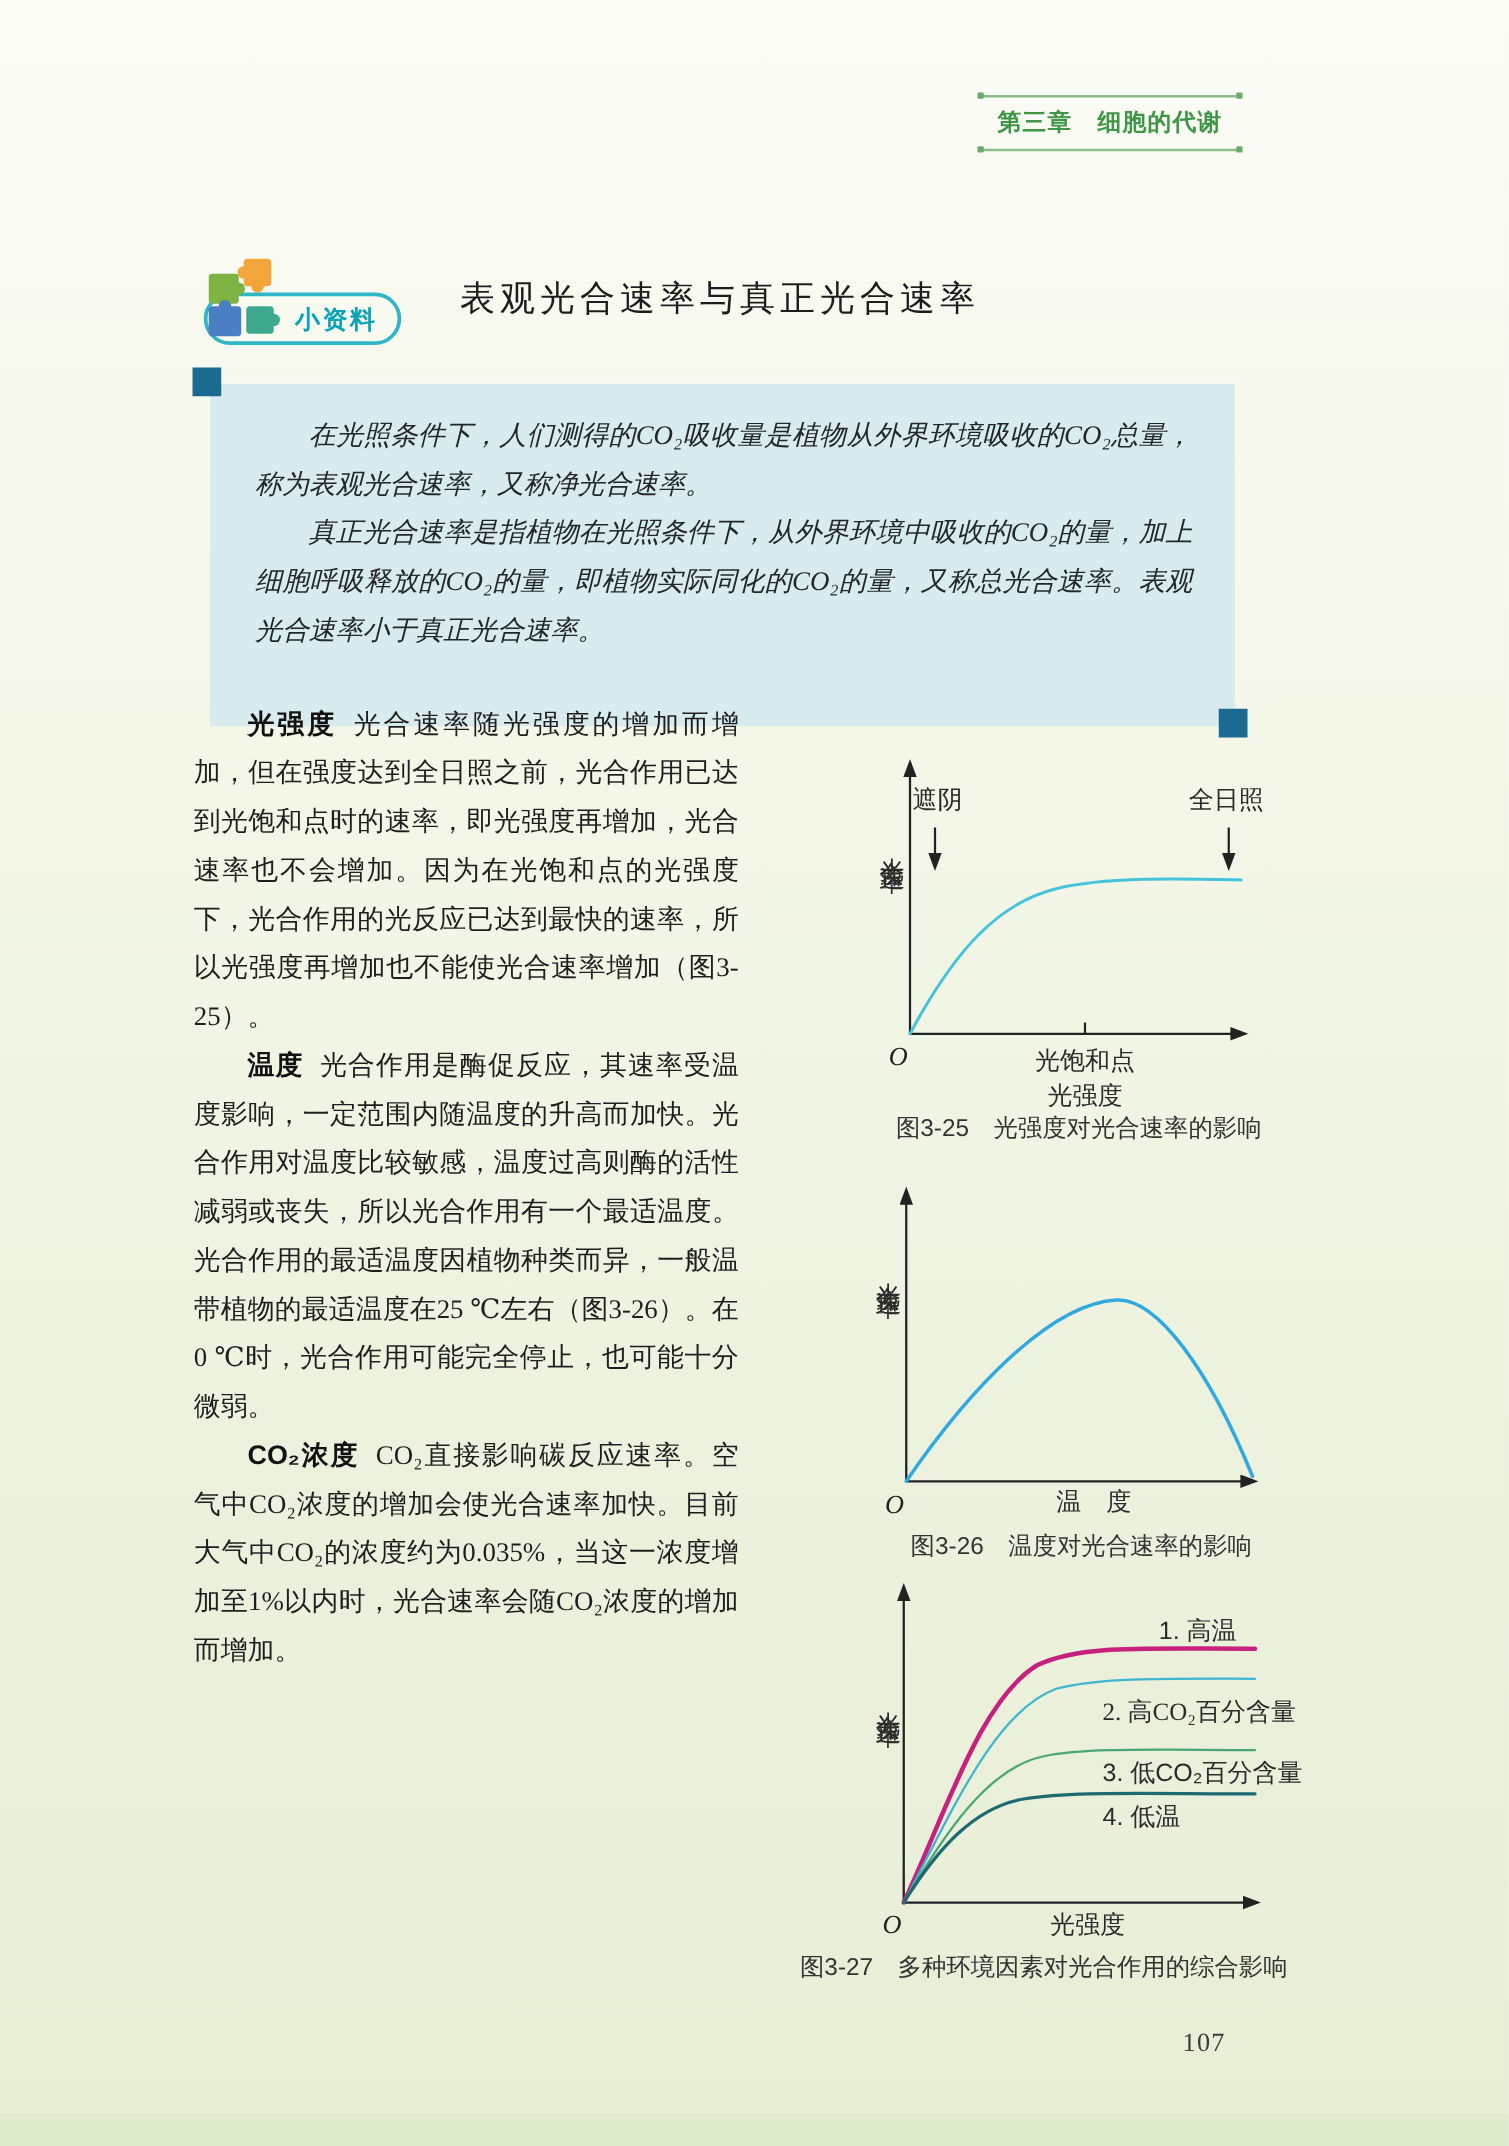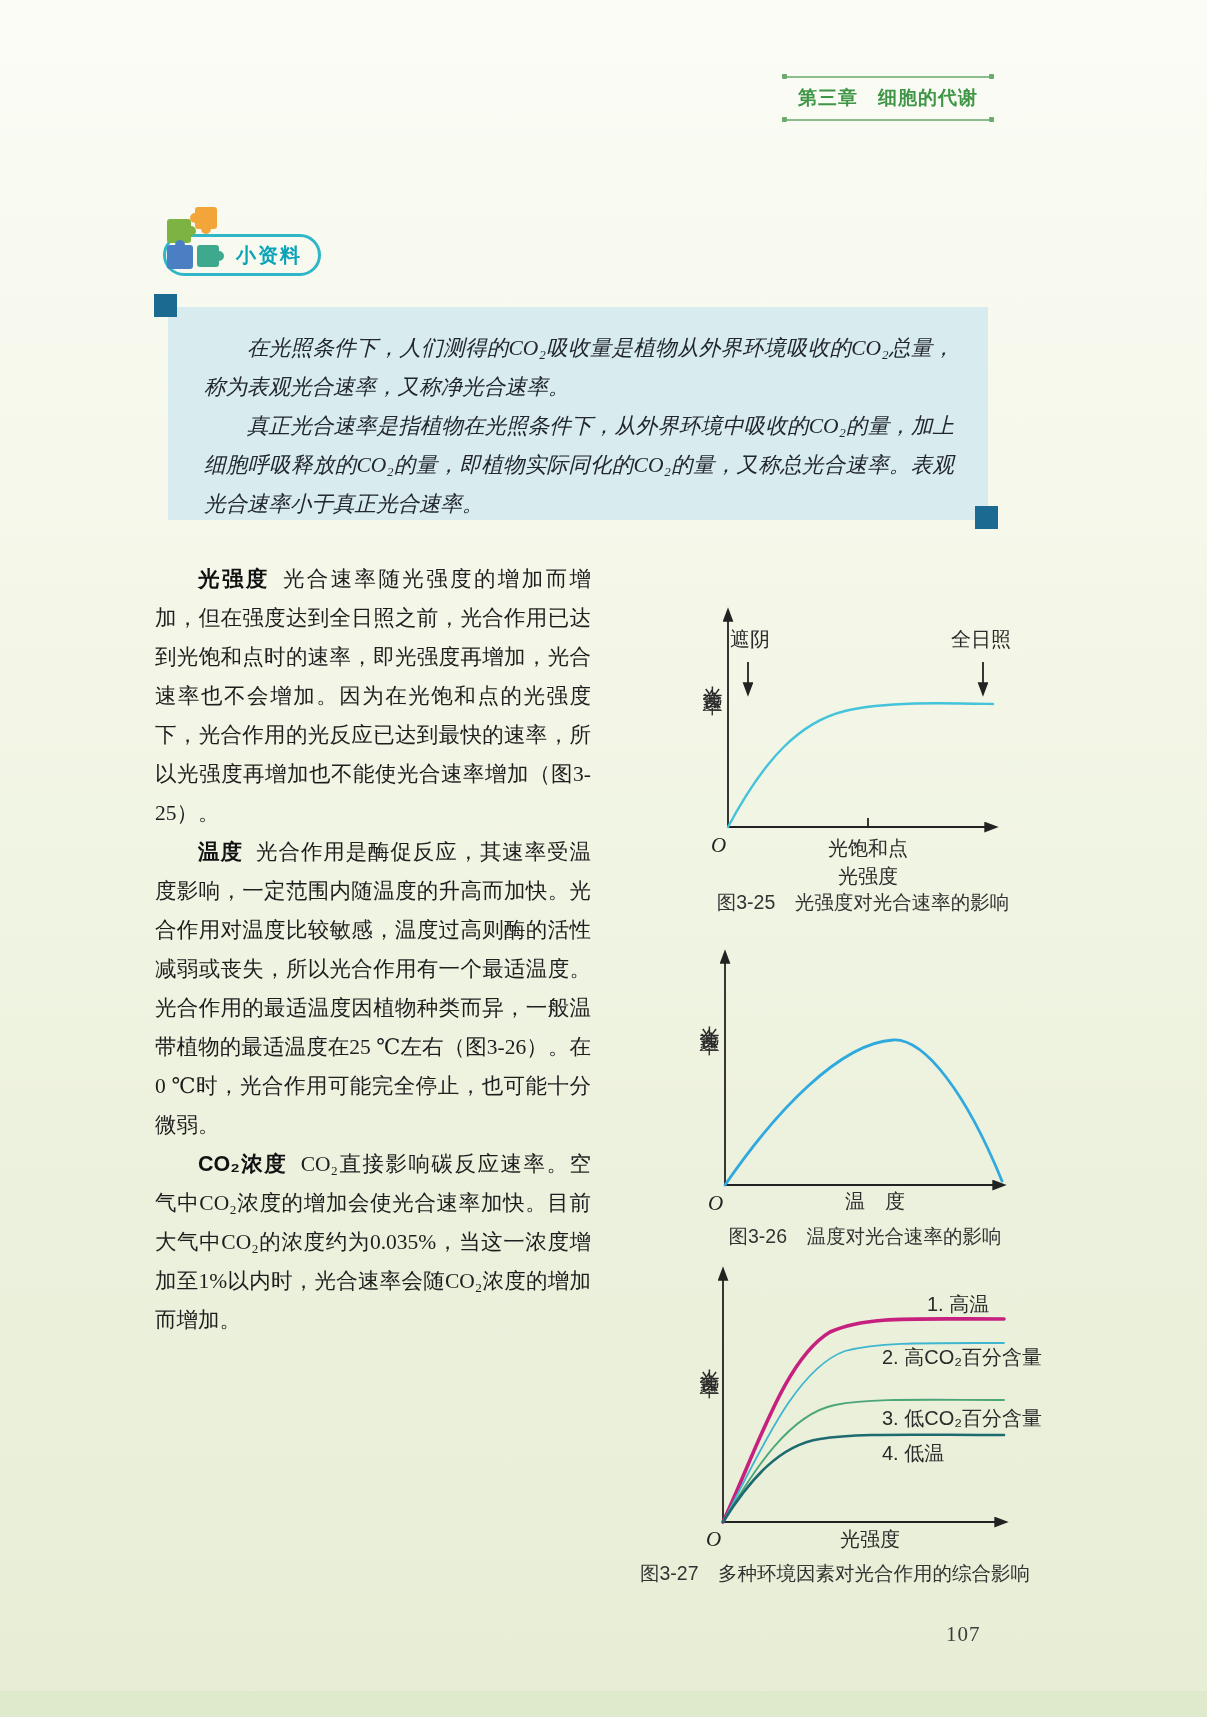--- a/index.html
+++ b/index.html
@@ -32,21 +32,21 @@
     font-family:"Liberation Sans","DejaVu Sans",sans-serif;
     color:#0aa3b8;font-size:20px;font-weight:700;letter-spacing:2px;
   }
   .badge-icon{position:absolute;left:10px;top:2px;}
   .section-title{
     position:absolute;left:368px;top:220px;
     font-size:28px;color:#1d1d1d;letter-spacing:4px;font-weight:500;
   }
   
   .info-box{
-    position:absolute;left:168px;top:307px;width:820px;height:213px;
+    position:absolute;left:168px;top:307px;width:820px;height:274px;
     background:#d8ebee;box-sizing:border-box;
     padding:22px 34px 0 36px;
   }
   .info-box p{
     margin:0;text-indent:2em;text-align:justify;
     font-size:21.5px;line-height:39px;color:#21272b;font-style:italic;
   }
   .corner{position:absolute;width:23px;height:23px;background:#1b6a92;}
   .corner.tl{left:-14px;top:-13px;}
   .corner.br{right:-10px;bottom:-9px;}
@@ -109,20 +109,21 @@
         <circle cx="41" cy="24" r="5" fill="#f2a63a"></circle>
         <circle cx="30" cy="13" r="5" fill="#f2a63a"></circle>
         <rect x="2" y="40" width="26" height="24" rx="3" fill="#4a7fc4"></rect>
         <circle cx="15" cy="40" r="5" fill="#4a7fc4"></circle>
         <rect x="32" y="40" width="22" height="22" rx="3" fill="#3fa98e"></rect>
         <circle cx="54" cy="51" r="5" fill="#3fa98e"></circle>
       </g>
     </svg>
   </div>
 
+  <div class="section-title">表观光合速率与真正光合速率</div>
 
   <div class="info-box">
     <div class="corner tl"></div>
     <div class="corner br"></div>
     <p>在光照条件下，人们测得的CO₂吸收量是植物从外界环境吸收的CO₂总量，称为表观光合速率，又称净光合速率。</p>
     <p>真正光合速率是指植物在光照条件下，从外界环境中吸收的CO₂的量，加上细胞呼吸释放的CO₂的量，即植物实际同化的CO₂的量，又称总光合速率。表观光合速率小于真正光合速率。</p>
   </div>
 
   <div class="article">
     <p><span class="lead">光强度</span><span>光合速率随光强度的增加而增加，但在强度达到全日照之前，光合作用已达到光饱和点时的速率，即光强度再增加，光合速率也不会增加。因为在光饱和点的光强度下，光合作用的光反应已达到最快的速率，所以光强度再增加也不能使光合速率增加（图3-25）。</span></p>
@@ -179,21 +180,21 @@
       </defs>
       <path d="M103,267 L103,14" stroke="#222" stroke-width="1.8" fill="none" marker-end="url(#ar27)"></path>
       <path d="M103,267 L386,267" stroke="#222" stroke-width="1.8" fill="none" marker-end="url(#ar27)"></path>
       <path d="M103,267 C138,192 165,104 210,77 C245,61 290,64 384,64" fill="none" stroke-width="3.6" stroke-linecap="round" stroke="#c6217e"></path>
       <path d="M103,267 C140,198 175,114 225,96 C260,87 305,88 384,88" fill="none" stroke-width="1.8" stroke-linecap="round" stroke="#3fb6cf"></path>
       <path d="M103,267 C135,213 170,159 215,150 C250,143 305,145 384,145" fill="none" stroke-width="1.8" stroke-linecap="round" stroke="#4aa578"></path>
       <path d="M103,267 C130,224 160,190 200,184 C235,178 290,180 384,180" fill="none" stroke-width="2.6" stroke-linecap="round" stroke="#1d6a70"></path>
     </svg>
     <div class="lbl ylab" style="left:77px;top:98px;">光合速率</div>
     <div class="lbl" style="left:307px;top:36px;">1. 高温</div>
-    <div class="lbl" style="left:262px;top:89px;">2. 高CO₂百分含量</div>
+    <div class="lbl" style="left:262px;top:101px;font-family:Liberation Serif, serif;">2. 高CO₂百分含量</div>
     <div class="lbl" style="left:262px;top:150px;">3. 低CO₂百分含量</div>
     <div class="lbl" style="left:262px;top:185px;">4. 低温</div>
     <div class="lbl origin" style="left:86px;top:272px;">O</div>
     <div class="lbl cx" style="left:250px;top:271px;">光强度</div>
     <div class="cap" style="left:215px;top:305px;text-align:center;">图3-27　多种环境因素对光合作用的综合影响</div>
   </div>
 
   <div class="page-number">107</div>
   <div class="footer-band"></div>
 

